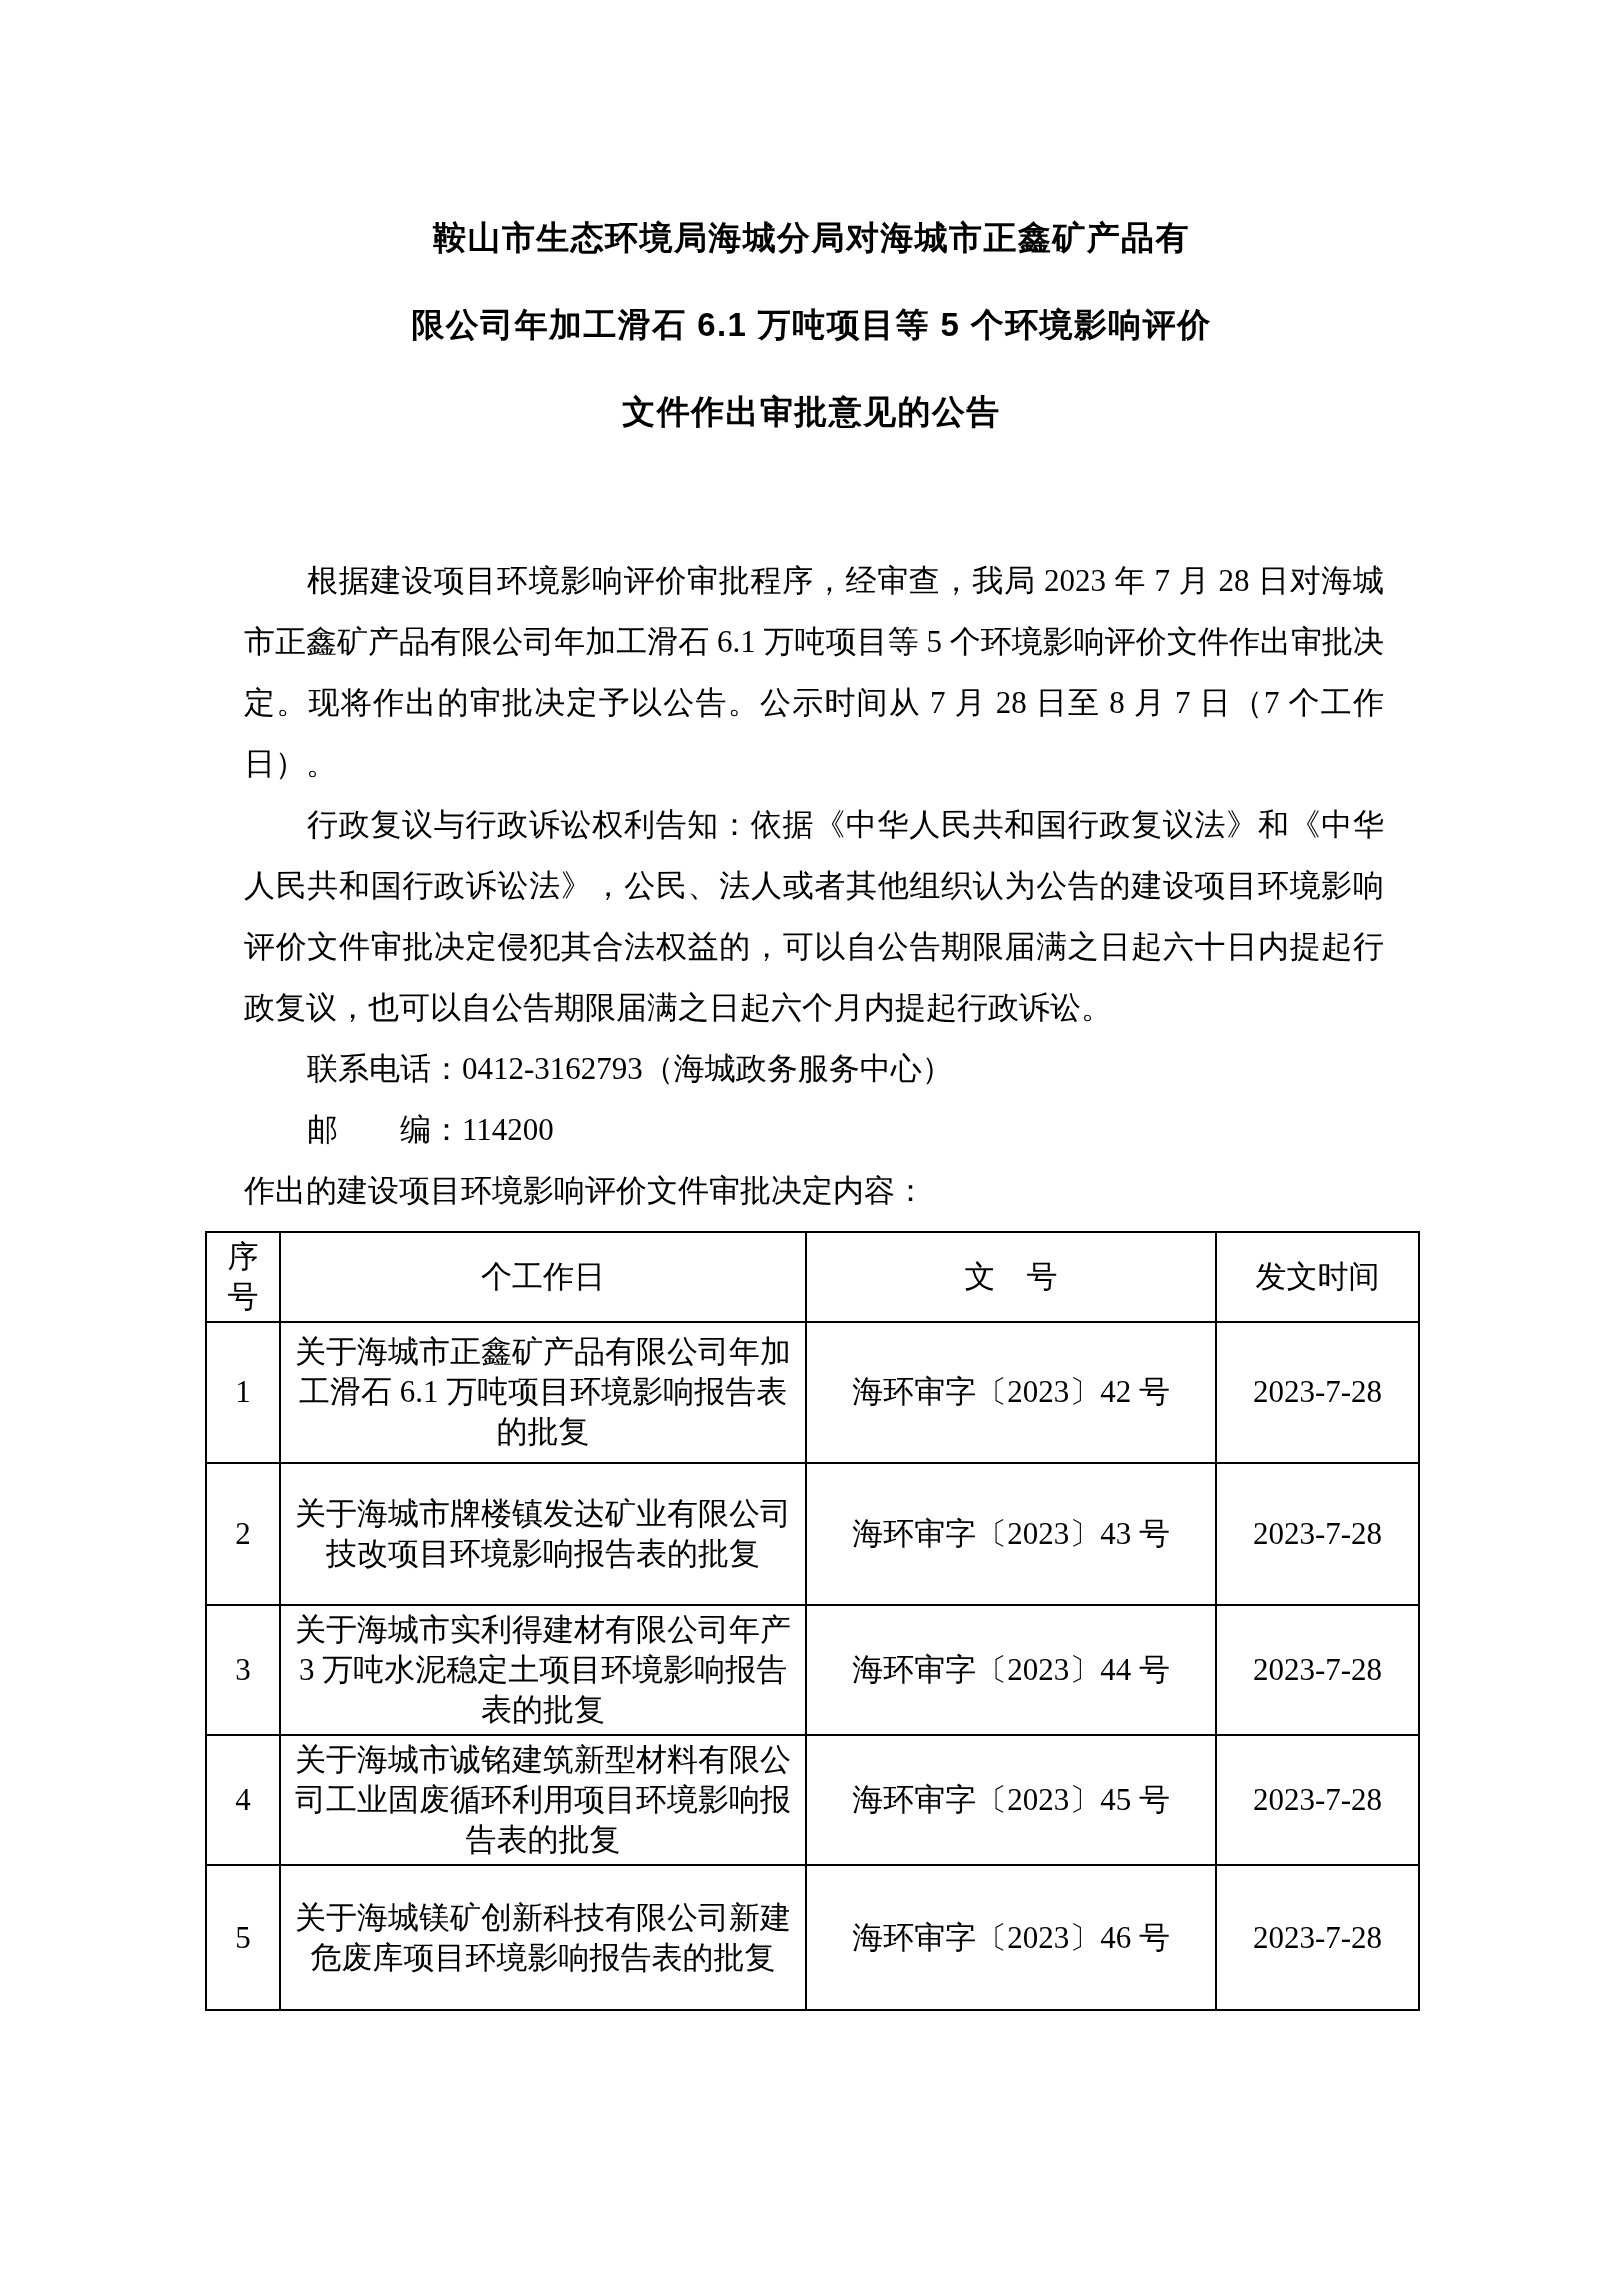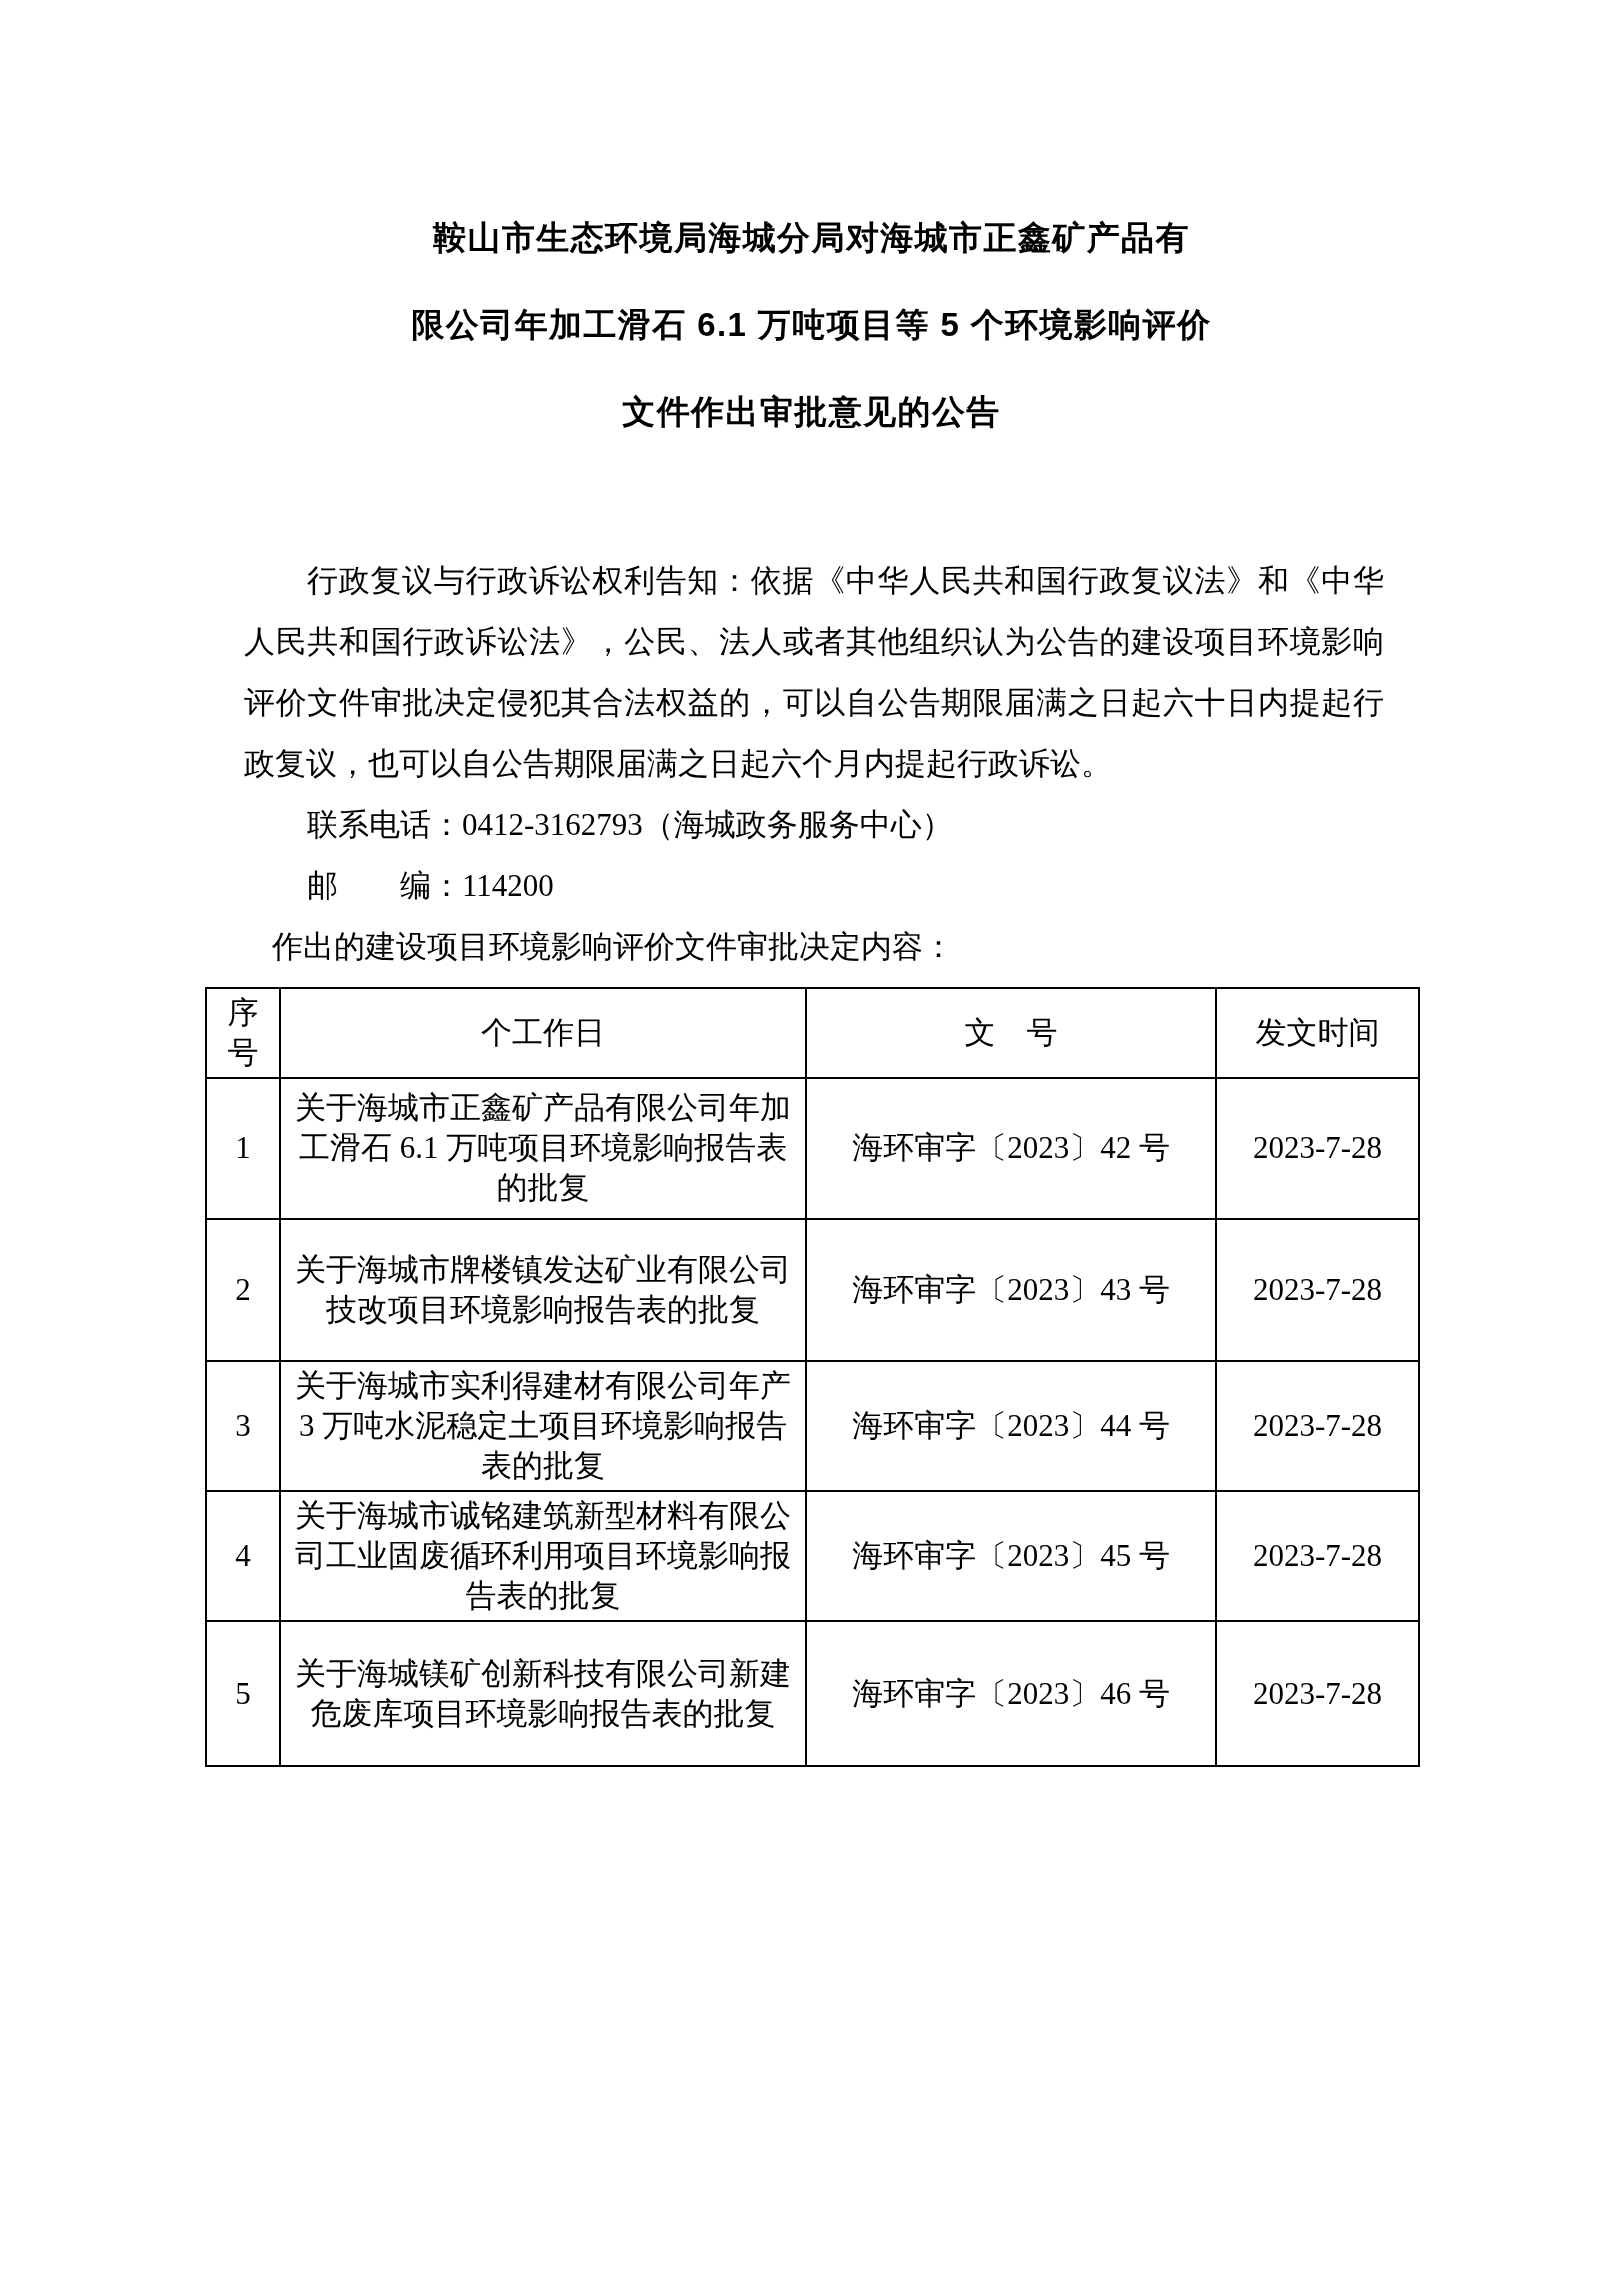--- a/index.html
+++ b/index.html
@@ -23,21 +23,21 @@
     letter-spacing:1.4px;
   }
   .doc-title .title-line { display:block; }
   .doc-body {
     margin:95px 239px 0 244px;
     font-size:31px;
     line-height:61px;
     text-align:justify;
   }
   .para { text-indent:63px; }
-  .para.no-indent { text-indent:0;margin-left:28px; }
+  .para.no-indent { text-indent:0; }
   table.approval {
     border-collapse:collapse;
     table-layout:fixed;
     width:1214px;
     margin:9.5px 0 0 205px;
     font-size:31px;
     border:2.7px solid #000;
   }
   table.approval th, table.approval td {
     border:2px solid #000;
@@ -66,20 +66,21 @@
 
 <div class="page">
 
   <h1 class="doc-title">
     <span class="title-line">鞍山市生态环境局海城分局对海城市正鑫矿产品有</span>
     <span class="title-line">限公司年加工滑石 6.1 万吨项目等 5 个环境影响评价</span>
     <span class="title-line">文件作出审批意见的公告</span>
   </h1>
 
   <div class="doc-body">
+    <p class="para">根据建设项目环境影响评价审批程序，经审查，我局 2023 年 7 月 28 日对海城市正鑫矿产品有限公司年加工滑石 6.1 万吨项目等 5 个环境影响评价文件作出审批决定。现将作出的审批决定予以公告。公示时间从 7 月 28 日至 8 月 7 日（7 个工作日）。</p>
     <p class="para">行政复议与行政诉讼权利告知：依据《中华人民共和国行政复议法》和《中华人民共和国行政诉讼法》，公民、法人或者其他组织认为公告的建设项目环境影响评价文件审批决定侵犯其合法权益的，可以自公告期限届满之日起六十日内提起行政复议，也可以自公告期限届满之日起六个月内提起行政诉讼。</p>
     <p class="para">联系电话：0412-3162793（海城政务服务中心）</p>
     <p class="para">邮　　编：114200</p>
     <p class="para no-indent">作出的建设项目环境影响评价文件审批决定内容：</p>
   </div>
 
   <table class="approval">
     <colgroup>
       <col class="c-no">
         <col class="c-name">

